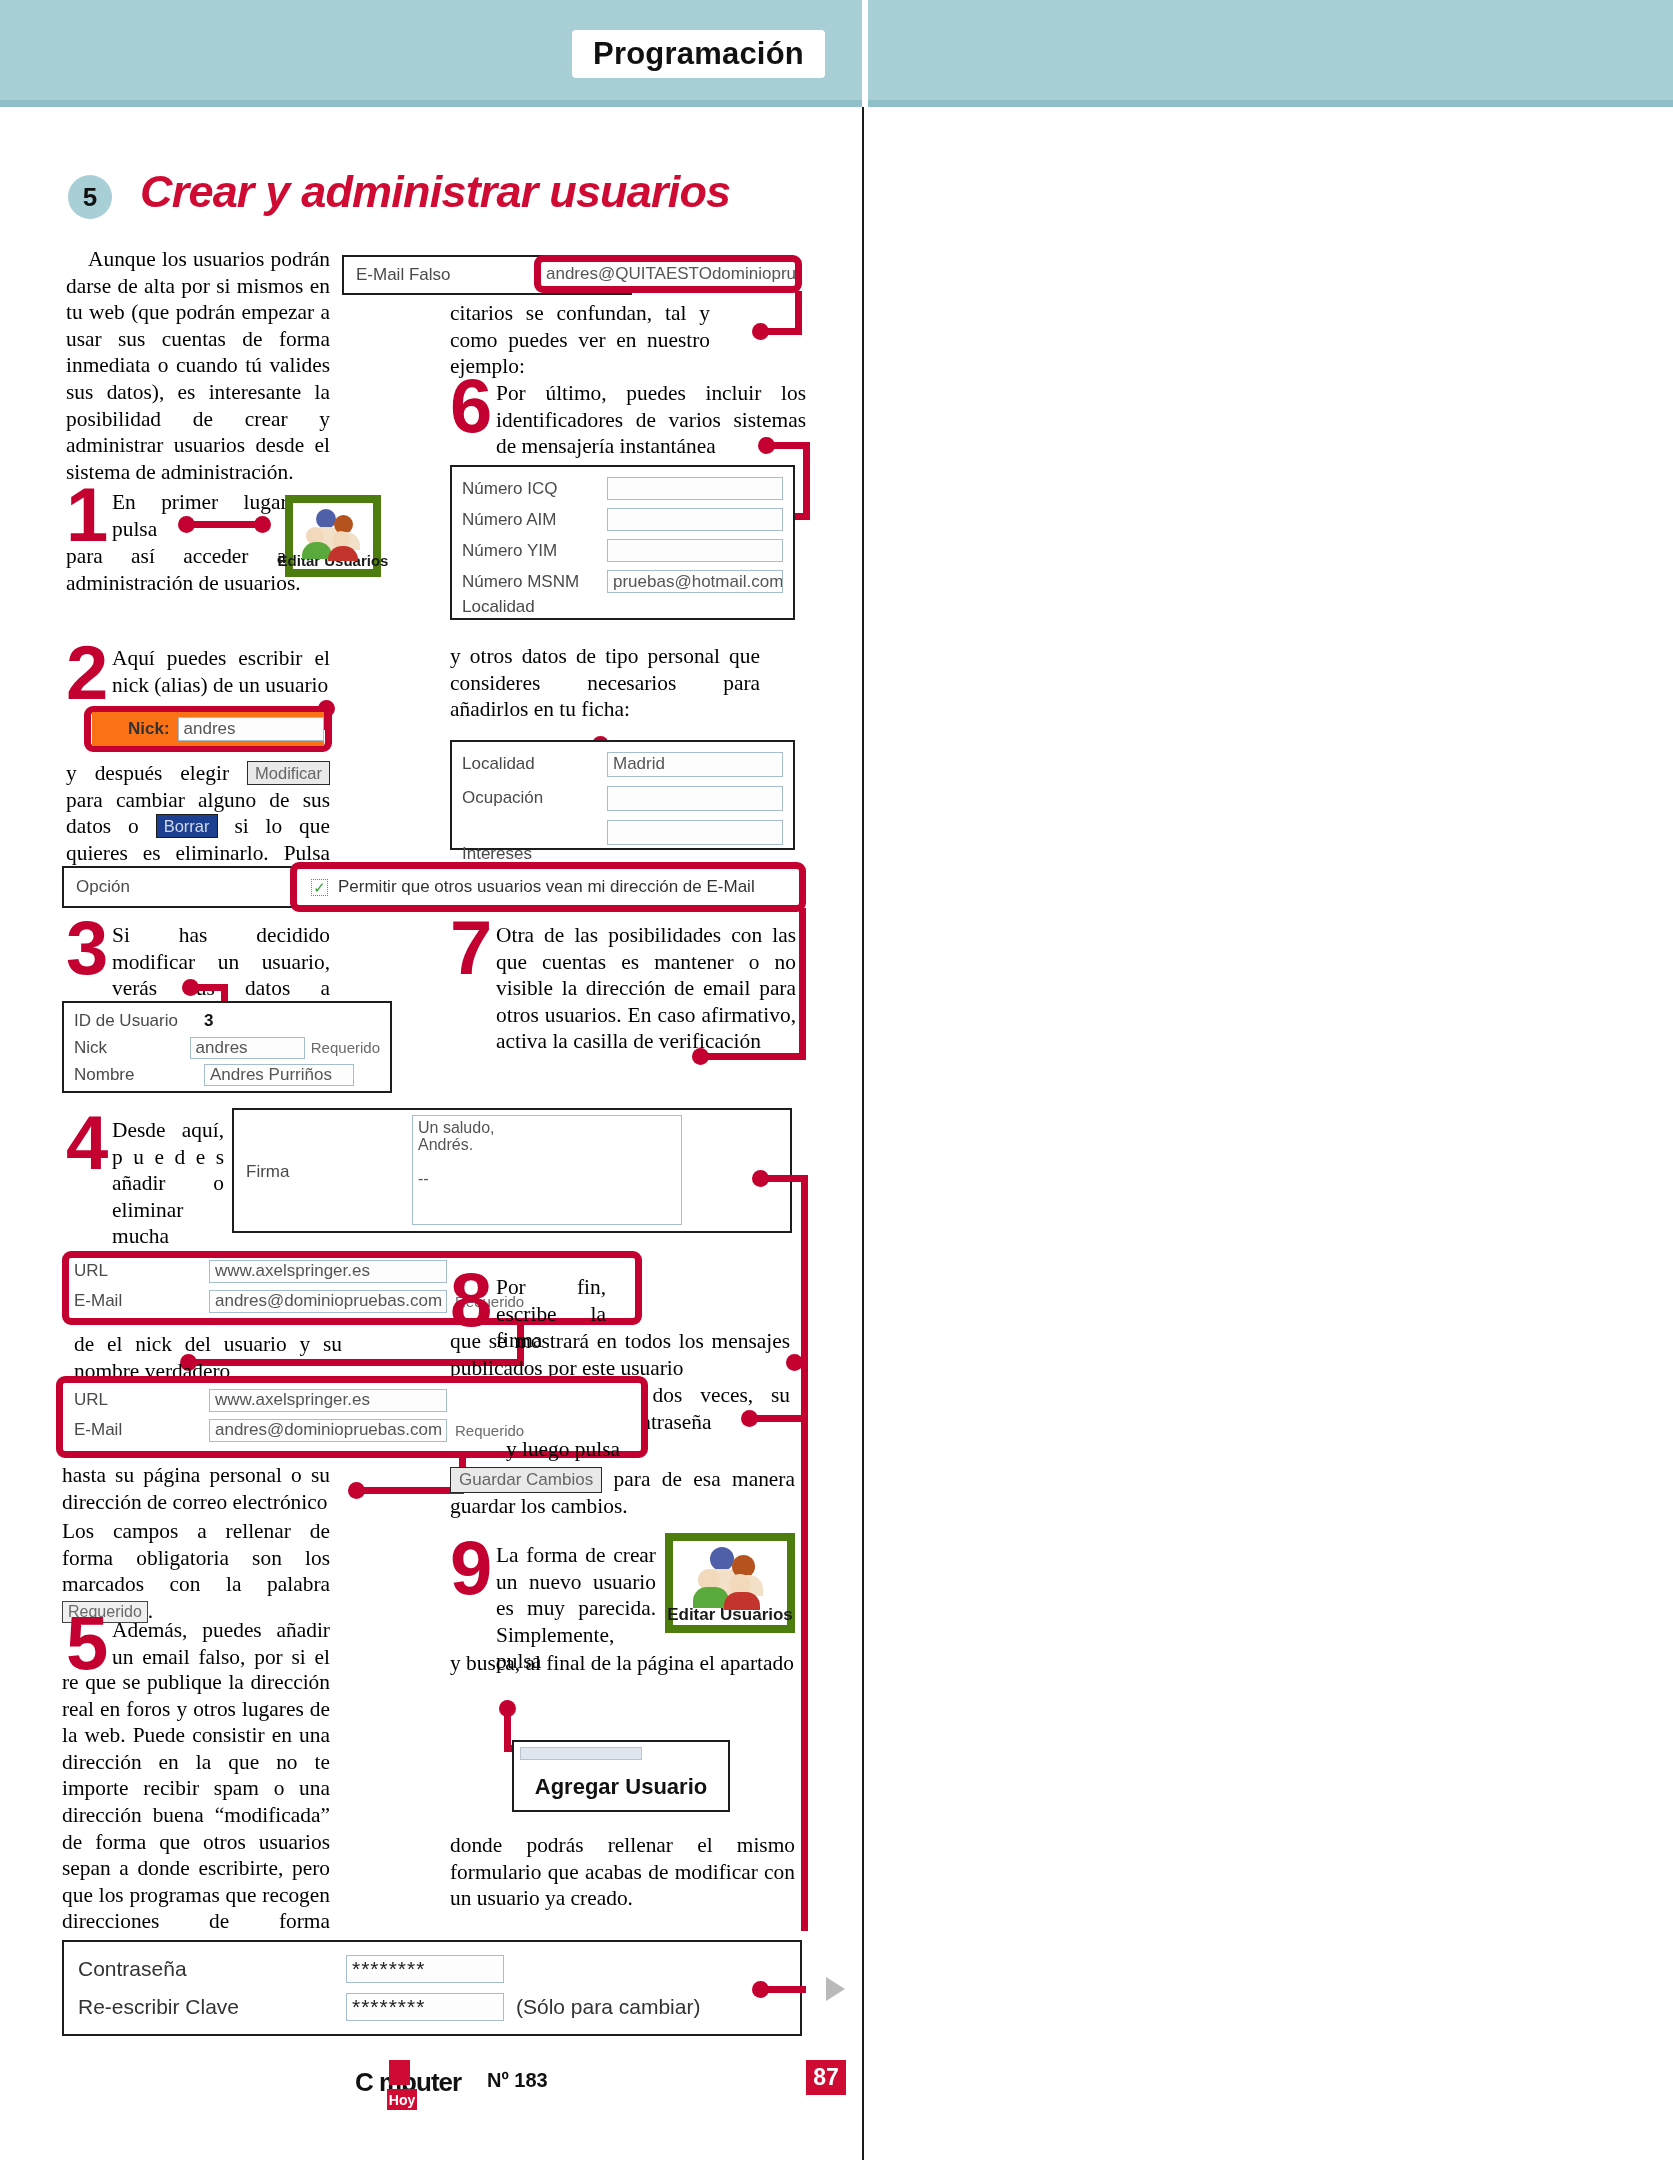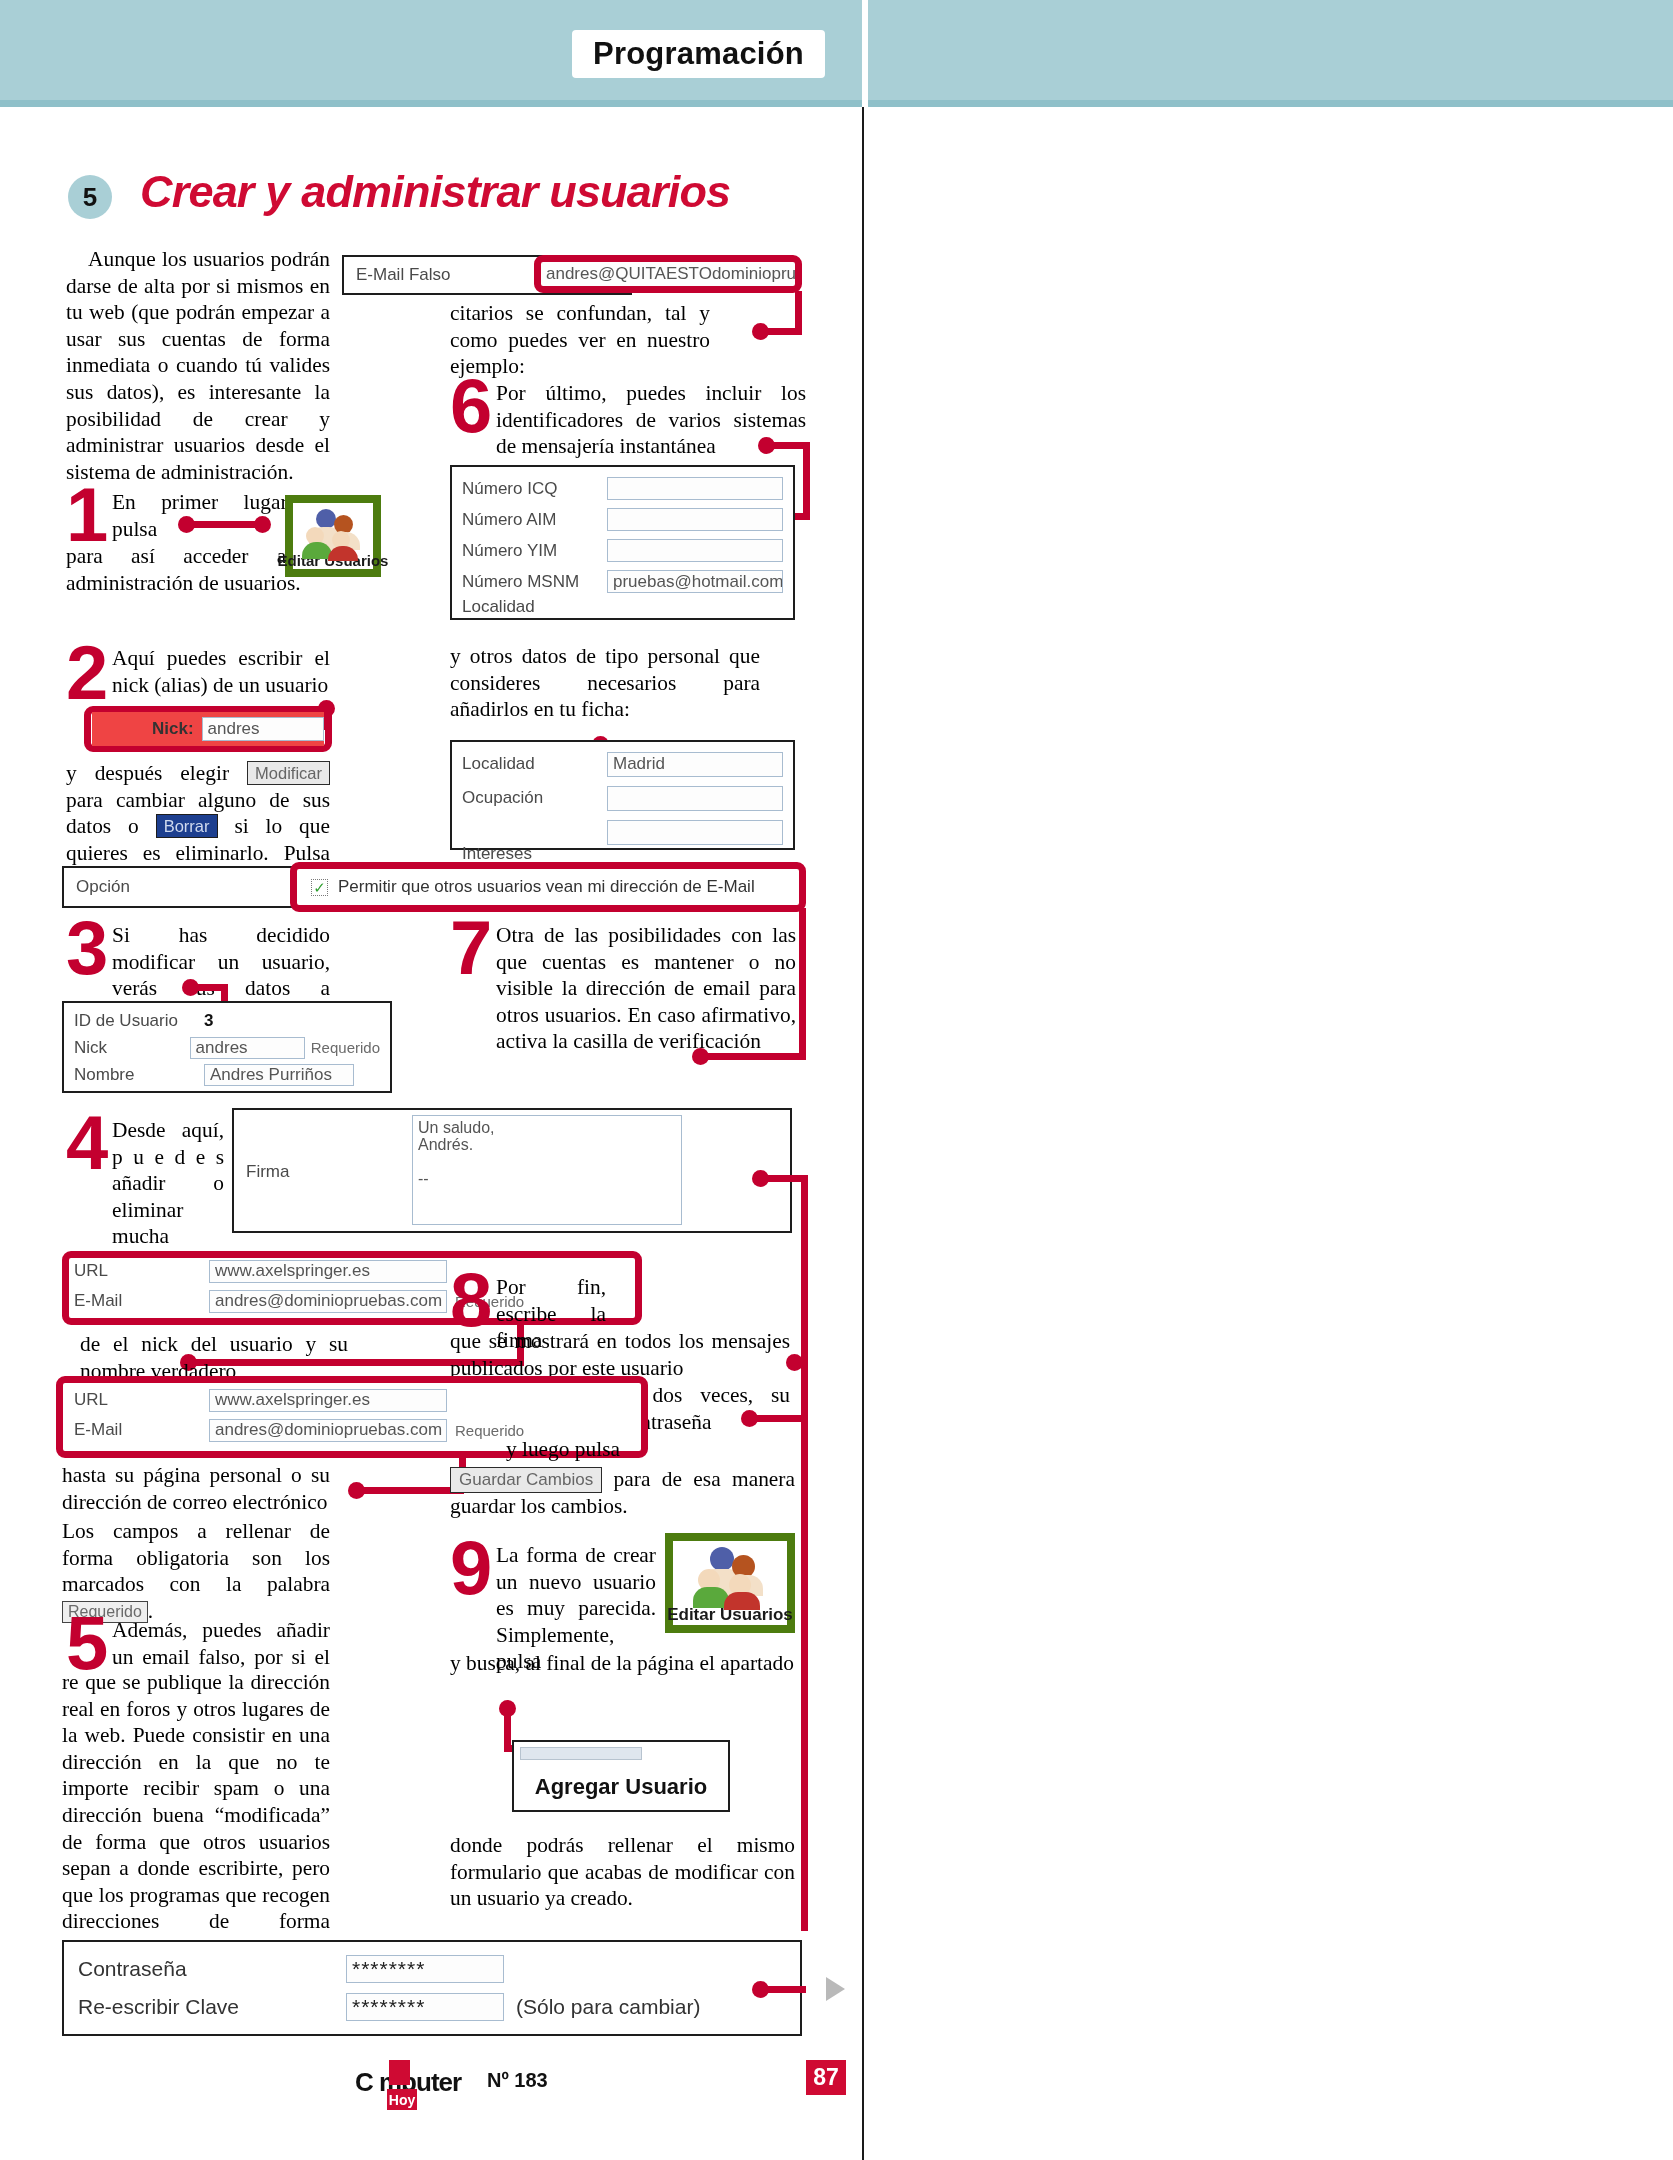--- a/index.html
+++ b/index.html
@@ -138,21 +138,21 @@
     </div>
     <div class="usr-cap">Editar Usuarios</div>
   </div>
 
   <div class="num" style="left:66px;top:645px;">2</div>
   <div class="col" style="left:112px;top:645px;width:218px;">Aquí puedes escribir el nick (alias) de un usuario</div>
   <div class="dot" style="left:318px;top:700px;"></div>
   <div class="vline" style="left:323px;top:708px;height:22px;"></div>
   <div class="ring" style="left:84px;top:706px;width:248px;height:46px;"></div>
 
-  <div class="shot" style="left:92px;top:712px;width:232px;height:34px;border:none;background:#ef4444;padding-left:24px;">
+  <div class="shot" style="left:92px;top:712px;width:232px;height:34px;border:none;background:#f97316;">
     <div class="srow" style="padding-left:36px;">
       <div class="slabel" style="font-weight:bold;color:#333;margin-right:8px;">Nick:</div>
       <div class="sinput" style="width:152px;height:24px;">andres</div>
     </div>
   </div>
 
   <div class="col" style="left:66px;top:760px;width:264px;">
     <span>y después elegir</span>
     <span class="inline-btn">Modificar</span>
     <span>para cambiar alguno de sus datos o</span>
@@ -294,21 +294,21 @@
         <div class="sinput" style="width:238px;height:23px;">andres@dominiopruebas.com</div>
         <div class="sreq" style="margin-left:8px;">Requerido</div>
       </div>
     </div>
   </div>
   <div class="ring" style="left:62px;top:1251px;width:580px;height:74px;"></div>
   <div class="vline" style="left:517px;top:1320px;height:44px;"></div>
   <div class="hline" style="left:188px;top:1359px;width:336px;"></div>
   <div class="dot" style="left:180px;top:1354px;"></div>
 
-  <div class="col" style="left:80px;top:1331px;width:268px;">de el nick del usuario y su nombre verdadero</div>
+  <div class="col" style="left:74px;top:1331px;width:268px;">de el nick del usuario y su nombre verdadero</div>
 
   <div class="num" style="left:450px;top:1272px;">8</div>
   <div class="col" style="left:496px;top:1274px;width:110px;">Por fin, escribe la firma</div>
   <div class="col" style="left:450px;top:1328px;width:340px;">que se mostrará en todos los mensajes publicados por este usuario</div>
   <div class="dot" style="left:786px;top:1354px;"></div>
   <div class="col" style="left:620px;top:1382px;width:170px;">y, dos veces, su contraseña</div>
   <div class="dot" style="left:741px;top:1410px;"></div>
   <div class="hline" style="left:749px;top:1415px;width:56px;"></div>
 
   <div class="shot" style="left:62px;top:1380px;width:580px;height:74px;border:none;">

